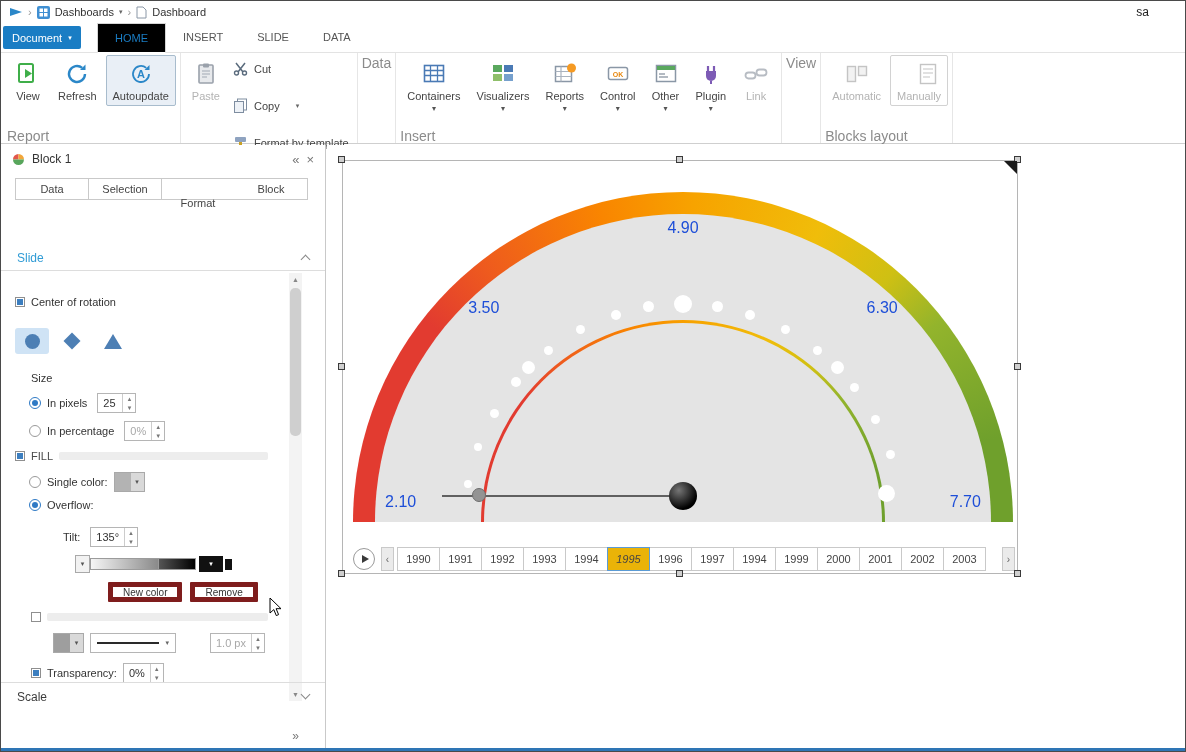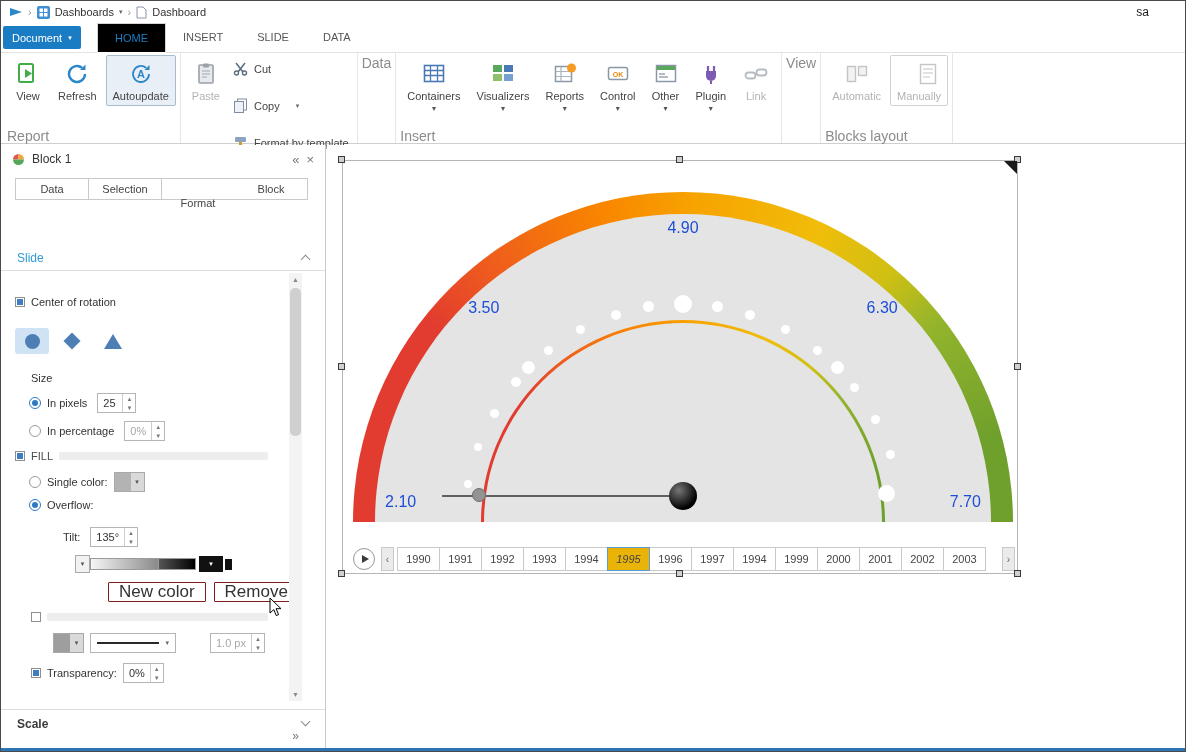--- a/index.html
+++ b/index.html
@@ -53,21 +53,21 @@
   .ptab { flex:1; display:flex; align-items:center; justify-content:center; border-right:1px solid #c9c9c9;
           background:#fff; color:#444; cursor:pointer; }
   .ptab:last-child { border-right:none; }
   .ptab.active { background:#e4e4e4;margin-top:24px; }
   .sec { position:absolute; left:0; right:0; display:flex; align-items:center; padding:0 16px; font-size:12px; color:#3c3c3c; }
   .chev { width:7px; height:7px; border-right:1.4px solid #888; border-bottom:1.4px solid #888; margin-left:auto; }
   .chev.down { transform:rotate(45deg); margin-top:-4px; }
   .chev.up { transform:rotate(-135deg); margin-top:4px; }
   #sec-speedo { top:70px; height:30px; }
   #sec-center { top:100px; height:26px; color:#2f9bd5; border-bottom:1px solid #ddd; }
-  #sec-scale { bottom:11px; height:28px; border-top:1px solid #ddd;font-weight:bold; }
+  #sec-scale { bottom:38px; height:28px; border-top:1px solid #ddd; }
   .pexpand { position:absolute; right:26px; bottom:5px; color:#777; font-size:12px; cursor:pointer; }
 
   .pbody { position:absolute; left:0; top:127px; height:430px; right:0; }
   .prow { position:absolute; display:flex; align-items:center; gap:6px; }
   .cb { width:10px; height:10px; border:1px solid #8f8f8f; background:#fff; position:relative; flex:none; cursor:pointer; }
   .cb.on::after { content:""; position:absolute; inset:1px; background:#3c7ebf; }
   .rd { width:12px; height:12px; border:1px solid #9a9a9a; border-radius:50%; background:#fff; position:relative; flex:none; cursor:pointer; }
   .rd.on { border-color:#2f7ac5; }
   .rd.on::after { content:""; position:absolute; inset:2px; border-radius:50%; background:#2f7ac5; }
   .spin { display:inline-flex; align-items:stretch; border:1px solid #b5b5b5; height:20px; background:#fff; }
@@ -77,21 +77,21 @@
   .spin.dis .sv { color:#a8a8a8; }
   .shape-sel { width:34px; height:26px; background:#cfe3f5; border-radius:3px; display:flex; align-items:center; justify-content:center; cursor:pointer; }
   .sh-circle { width:15px; height:15px; border-radius:50%; background:#4d7fb4; }
   .sh-diamond { width:12px; height:12px; background:#4d7fb4; transform:rotate(45deg); margin:0 11px; cursor:pointer; }
   .sh-tri { width:0; height:0; border-left:9px solid transparent; border-right:9px solid transparent;
             border-bottom:15px solid #4d7fb4; margin-left:9px; cursor:pointer; }
   .hbar { height:8px; background:#ededed; border-radius:2px; flex:1; }
   .cdd { display:inline-flex; height:20px; border:1px solid #a9a9a9; cursor:pointer; }
   .cdd .sw { width:16px; background:#b3b3b3; }
   .cdd .ar { width:13px; display:flex; align-items:center; justify-content:center; background:#d9d9d9; font-size:7px; color:#555; }
-  .btn { height:20px; padding:0 10px; border:1px solid #7f1d1d; background:#fff; font-size:17px; color:#333;
+  .btn { height:20px; padding:0 10px; border:5px solid #7f1d1d; background:#fff; font-size:10px; color:#333;
          display:inline-flex; align-items:center; border-radius:1px; cursor:pointer; }
   .ldd { width:86px; height:20px; border:1px solid #b5b5b5; display:flex; align-items:center; padding:0 6px; background:#fff; gap:6px; cursor:pointer; }
   .ldd .ln { flex:1; height:2px; background:#2a2a2a; }
   .gdd { width:15px; height:18px; border:1px solid #a9a9a9; background:#f2f2f2; display:flex; align-items:center; justify-content:center; font-size:7px; color:#555; cursor:pointer; }
   .grad1 { width:68px; height:12px; background:linear-gradient(to right,#f5f5f5,#8a8a8a); border:1px solid #9b9b9b; border-right:none; }
   .grad2 { width:38px; height:12px; background:linear-gradient(to right,#555,#000); border:1px solid #9b9b9b; }
   .bdd { width:24px; height:16px; background:#111; display:flex; align-items:center; justify-content:center; color:#fff; font-size:7px; margin-left:3px; cursor:pointer; }
   .bsq { width:7px; height:11px; background:#111; }
   .vsb { position:absolute; left:288px; top:1px; width:13px; height:428px; background:#f3f3f3; }
   .vsb .ar { position:absolute; left:0; width:13px; height:13px; display:flex; align-items:center; justify-content:center; color:#888; font-size:7px; cursor:pointer; }

